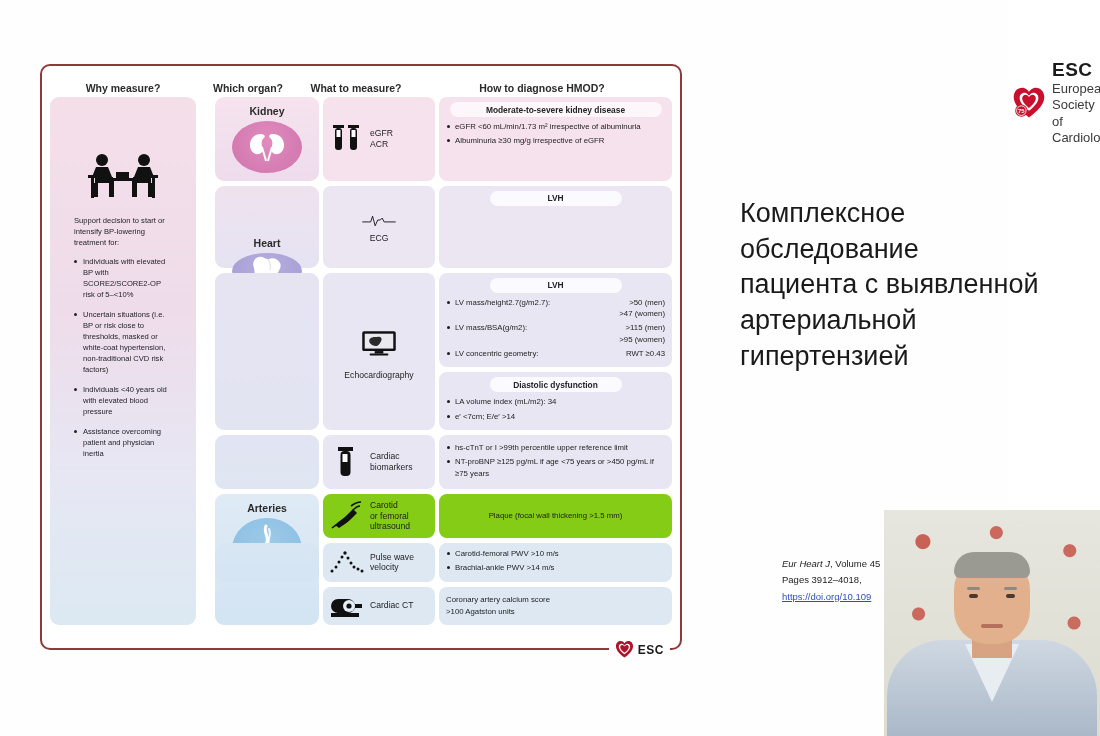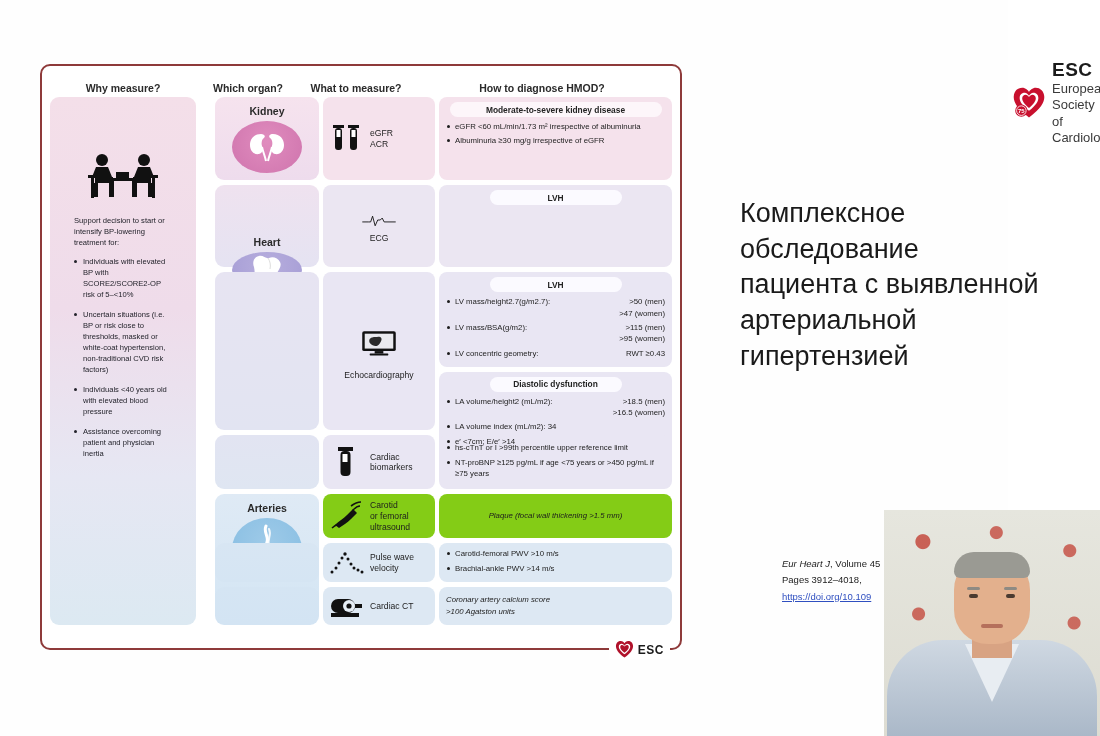--- a/index.html
+++ b/index.html
@@ -88,21 +88,21 @@
     color:#232323;padding:2.5px 6px;margin:0 auto 4px auto;
     background:#fdf6fa;width:fit-content;min-width:120px;
   }
   .pill.wide{min-width:200px;}
   .pill.lav{background:#fbfaff;}
 
   .dlist{list-style:none;margin:0;padding:0;}
   .dlist li{position:relative;padding-left:9px;font-size:7.8px;line-height:1.45;color:#1d1d1d;margin-bottom:3px;}
   .dlist li:before{content:"";position:absolute;left:1px;top:4px;width:3px;height:3px;border-radius:50%;background:#1d1d1d;}
   .dlist li .cont{display:block;padding-left:0;}
-  .plain{font-size:7.8px;line-height:1.5;color:#1d1d1d;font-style:italic;}
+  .plain{font-size:7.8px;line-height:1.5;color:#1d1d1d;}
   .kv{display:flex;justify-content:space-between;gap:6px;}
   .kv .v{white-space:nowrap;text-align:right;}
 
   
   .fig-foot{
     position:absolute;right:10px;bottom:-11px;display:flex;align-items:center;gap:4px;
     background:#ffffff;padding:0 6px;
   }
   .fig-foot .ficon svg{display:block;}
   .fig-foot .ftxt{font-size:12px;font-weight:bold;color:#1b1b1b;letter-spacing:.5px;}
@@ -339,27 +339,20 @@
                         <span>LV concentric geometry:</span>
                         <span class="v">RWT ≥0.43</span>
                       </span>
                   </li>
                 </ul>
               </div>
 
               <div class="diag tint-lav2" style="flex:1;">
                 <div class="pill lav">Diastolic dysfunction</div>
                 <ul class="dlist">
-                  <li>
-                    <span class="kv">
-                        <span>LA volume/height2 (mL/m2):</span>
-                        <span class="v">&gt;18.5 (men)</span>
-                      </span>
-                    <span class="cont" style="text-align:right;display:block;">&gt;16.5 (women)</span>
-                  </li>
                   <li>LA volume index (mL/m2): 34</li>
                   <li>e′ &lt;7cm; E/e′ &gt;14</li>
                 </ul>
               </div>
             </div>
           </div>
 
           <div class="band" style="height:62px;">
             <div class="organ heart" style="background:linear-gradient(180deg,#e2e4f2,#dfe6f2);"></div>
 

